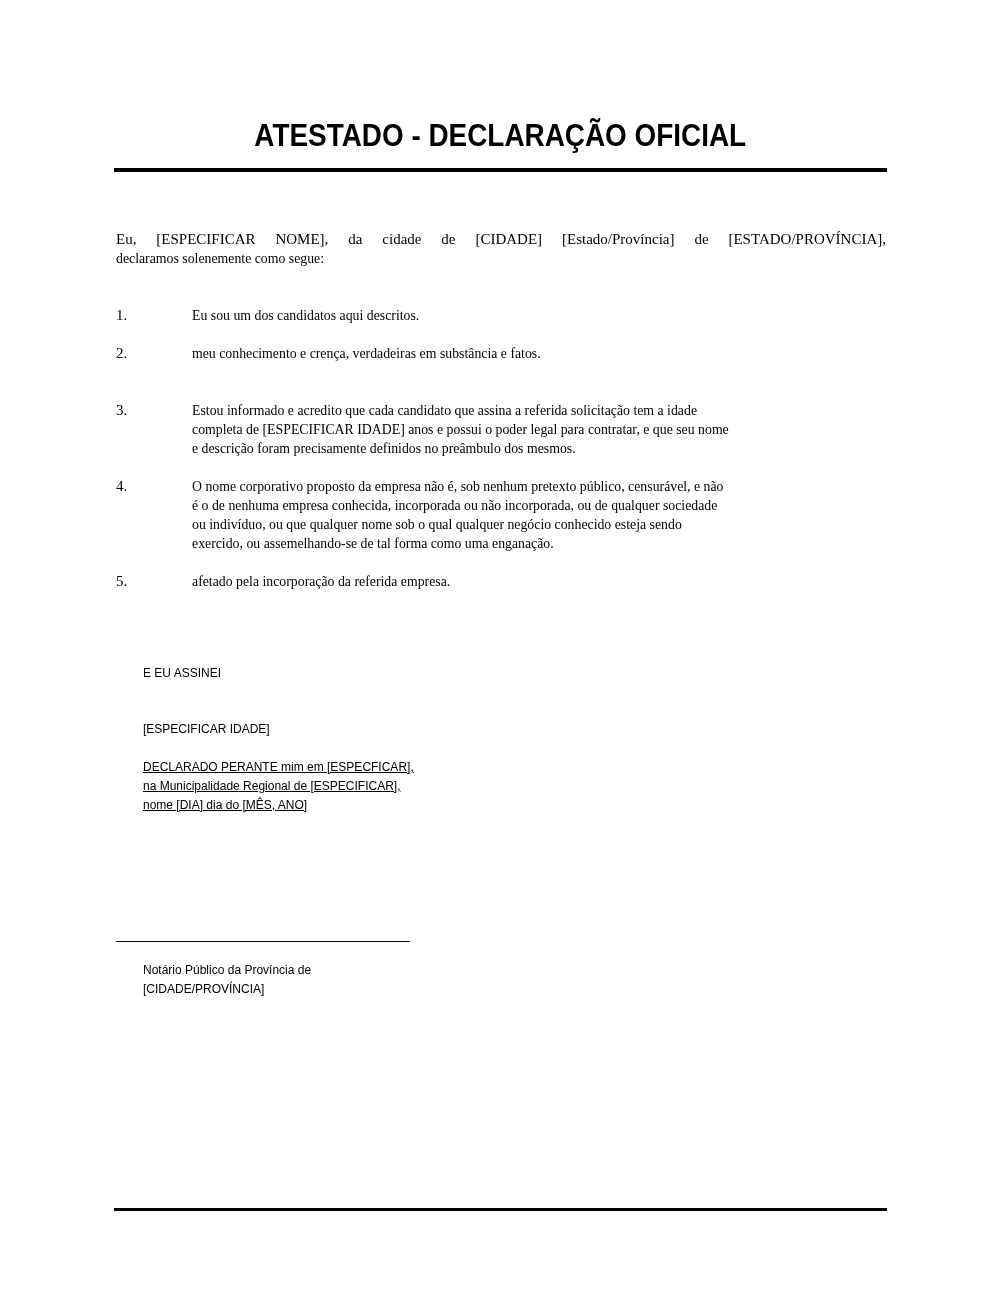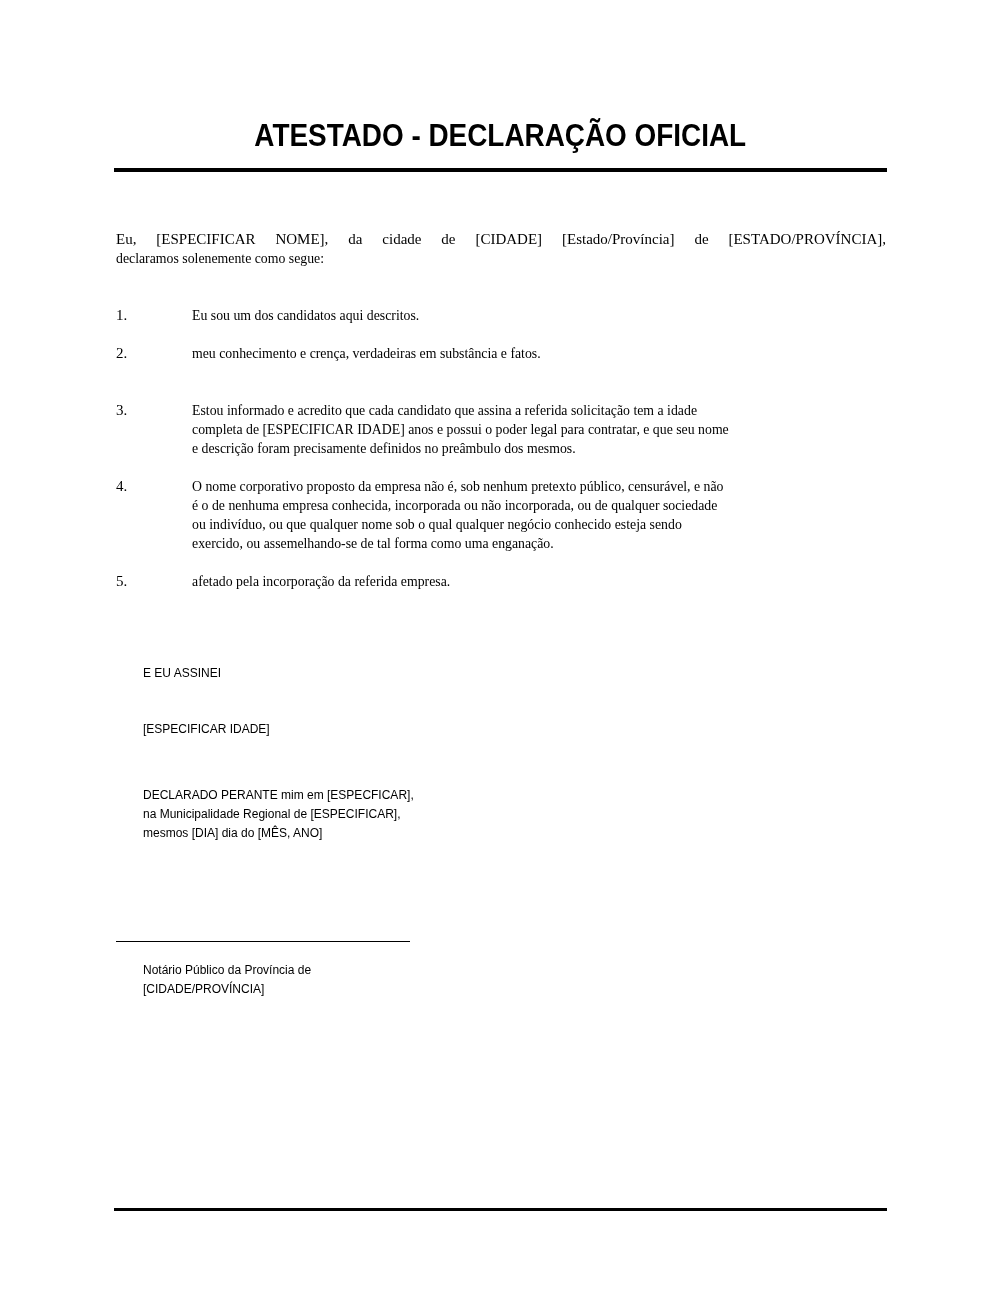--- a/index.html
+++ b/index.html
@@ -66,24 +66,24 @@
 <div class="item cond" style="top:572px;">
   <span class="num">5.</span>
   <div class="txt">
     <div><span class="squeeze">afetado pela incorporação da referida empresa.</span></div>
   </div>
 </div>
 
 <div class="plain" style="top:664px;">E EU ASSINEI</div>
 <div class="plain" style="top:720px;">[ESPECIFICAR IDADE]</div>
 
-<div class="plain" style="top:786px;">
+<div class="plain" style="top:758px;text-decoration:underline;">
   <div>DECLARADO PERANTE mim em [ESPECFICAR],</div>
   <div>na Municipalidade Regional de [ESPECIFICAR],</div>
-  <div>mesmos [DIA] dia do [MÊS, ANO]</div>
+  <div>nome [DIA] dia do [MÊS, ANO]</div>
 </div>
 
 <div class="sigline"></div>
 <div class="plain" style="top:961px;">
   <div>Notário Público da Província de</div>
   <div>[CIDADE/PROVÍNCIA]</div>
 </div>
 
 <div class="rule-bottom"></div>
 

